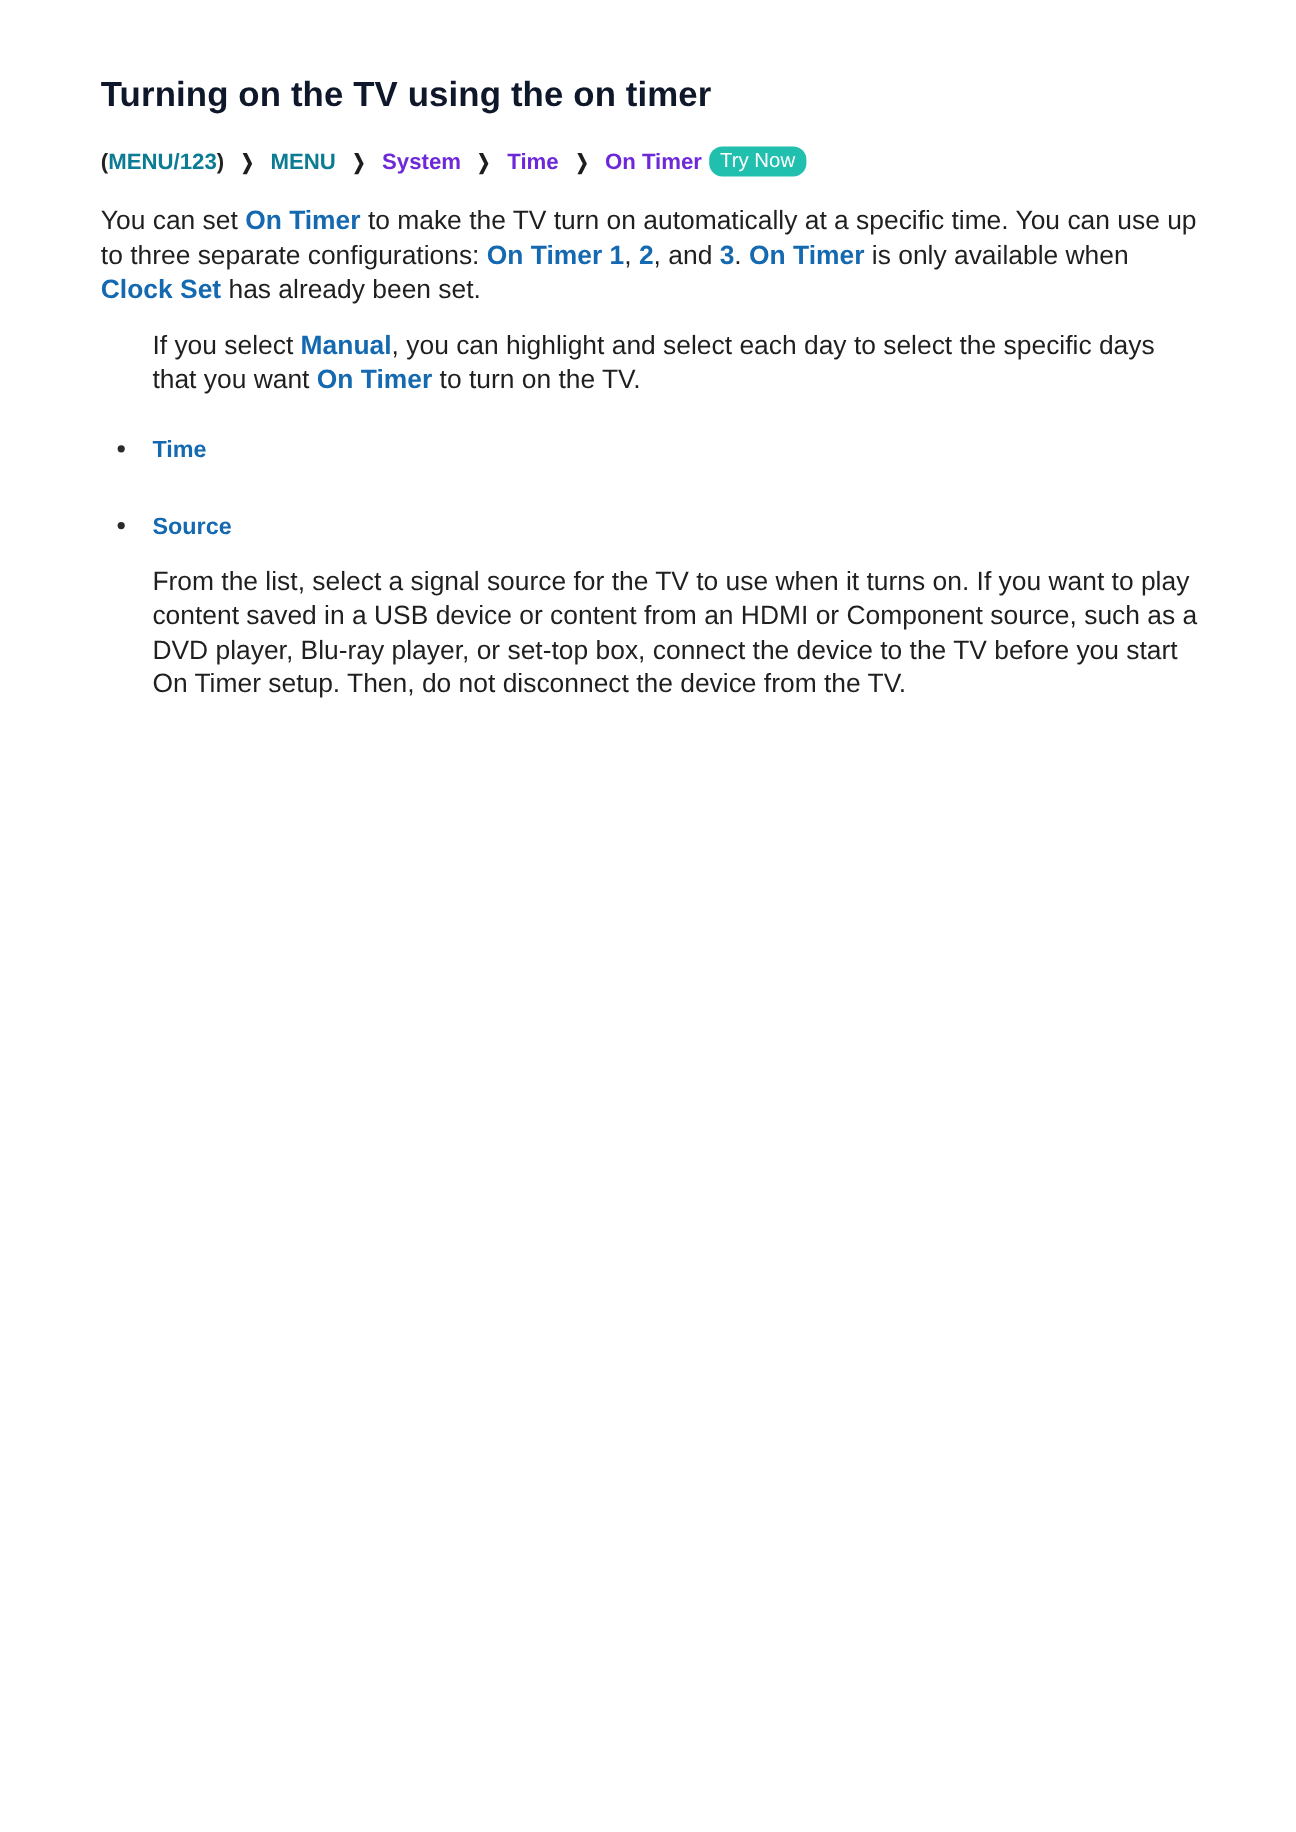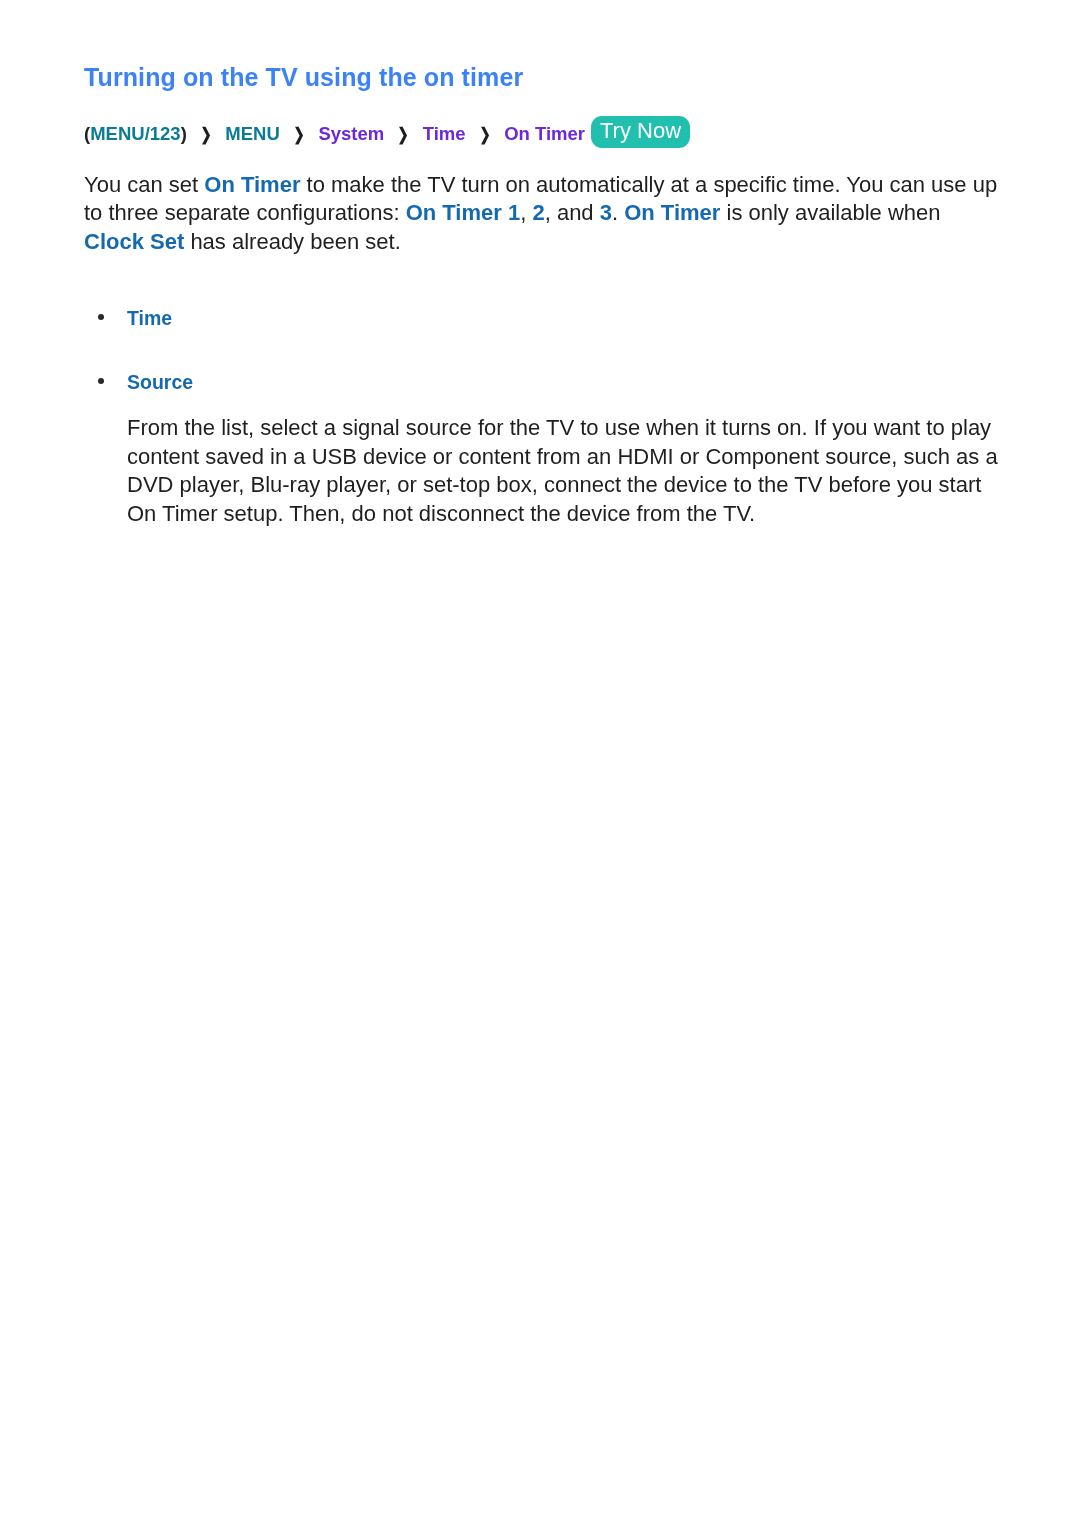--- a/index.html
+++ b/index.html
@@ -18,23 +18,23 @@
     position: relative;
     width: 1080px;
     height: 1527px;
     box-sizing: border-box;
     padding: 62px 78px 0 84px;
     background: #ffffff;
   }
 
   
   .page-title {
-    font-size: 25px;
+    font-size: 29px;
     font-weight: bold;
-    color: #3b82f6;
+    color: #0f172a;
     letter-spacing: 0.1px;
     margin: 0 0 26px 0;
     line-height: 1.2;
   }
 
   
   .breadcrumb {
     font-size: 18.5px;
     font-weight: bold;
     line-height: 1.35;
@@ -56,21 +56,21 @@
     font-weight: bold;
     font-size: 17px;
     padding: 0 7px;
     display: inline-block;
     transform: scaleX(0.78);
   }
   .try-now {
     display: inline-block;
     background: #20bfae;
     color: #ffffff;
-    font-size: 22px;
+    font-size: 17px;
     font-weight: normal;
     border-radius: 11px;
     padding: 1px 9px 3px 9px;
     margin-left: 6px;
     position: relative;
     top: -2px;
     line-height: 1.25;
   }
 
   
@@ -142,20 +142,21 @@
     <span class="bc-blue">Time</span>
     <span class="bc-sep">❯</span>
     <span class="bc-blue">On Timer</span><span class="try-now">Try Now</span>
   </div>
 
   <p class="body lead"><span>You can set </span><span class="hl">On Timer</span><span> to make the TV turn on automatically at a specific time. You can use up to three separate configurations: </span><span class="hl">On Timer 1</span><span>, </span><span class="hl">2</span><span>, and </span><span class="hl">3</span><span>. </span><span class="hl">On Timer</span><span> is only available when </span><span class="hl">Clock Set</span><span> has already been set.</span></p>
 
   <ul class="bullets">
 
     <div class="gap-sm"></div>
+    <p class="body bullet-body"><span>If you select </span><span class="hl">Manual</span><span>, you can highlight and select each day to select the specific days that you want </span><span class="hl">On Timer</span><span> to turn on the TV.</span></p>
 
     <div class="gap-lg"></div>
 
     <li class="bullet-item">
       <span class="bullet-dot"></span>
       <span class="bullet-label">Time</span>
     </li>
 
     <div class="gap-sm"></div>
 

